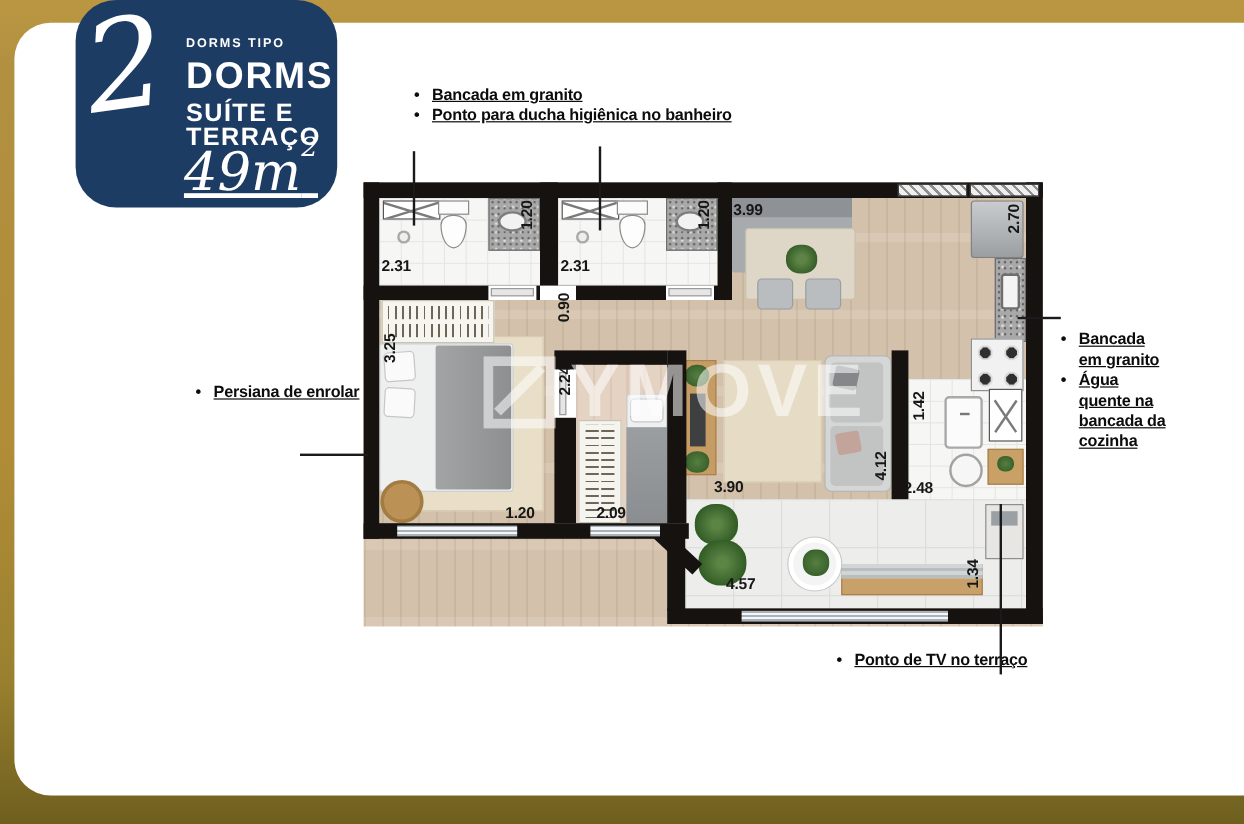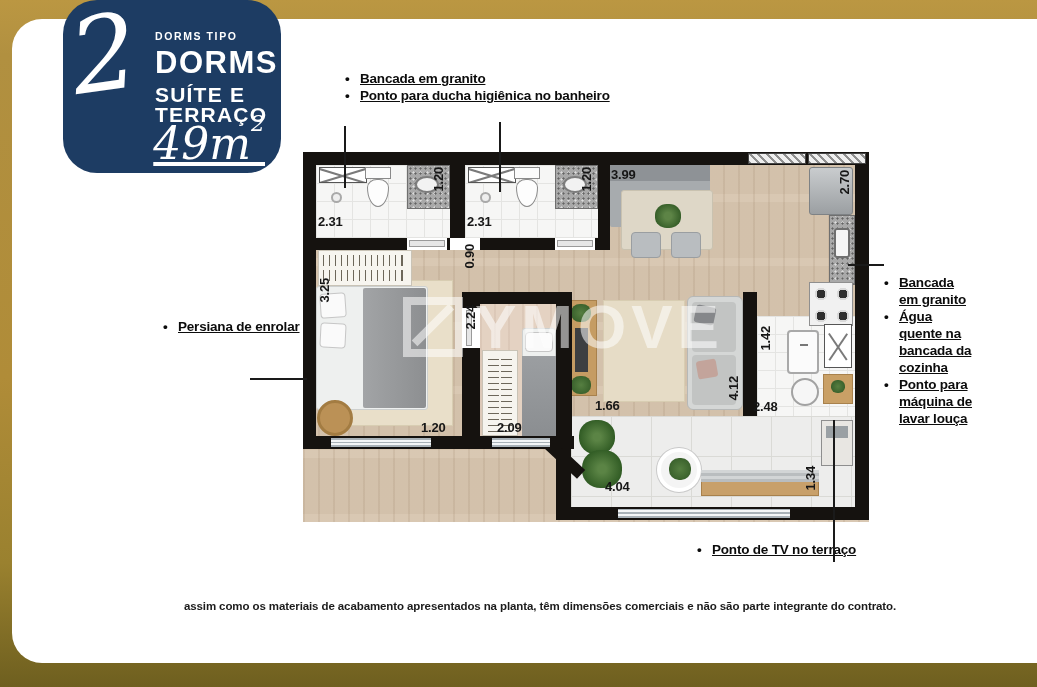--- a/index.html
+++ b/index.html
@@ -91,21 +91,20 @@
 </div>
 <div class="note note-left">
   <ul>
     <li>Persiana de enrolar</li>
   </ul>
 </div>
 <div class="note note-right">
   <ul>
     <li>Bancada em granito</li>
     <li>Água quente na bancada da cozinha</li>
-    <li>Ponto para máquina de lavar louça</li>
   </ul>
 </div>
 <div class="note note-bottom">
   <ul>
     <li>Ponto de TV no terraço</li>
   </ul>
 </div>
 
 <div class="lead" style="left:344px;top:126px;width:2px;height:62px;z-index:60;"></div>
 <div class="lead" style="left:499px;top:122px;width:2px;height:70px;z-index:60;"></div>
@@ -228,28 +227,27 @@
   <div class="dim v" style="left:128px;top:15px;">1.20</div>
   <div class="dim" style="left:164px;top:62px;">2.31</div>
   <div class="dim v" style="left:276px;top:15px;">1.20</div>
   <div class="dim" style="left:308px;top:15px;">3.99</div>
   <div class="dim v" style="left:534px;top:18px;">2.70</div>
   <div class="dim v" style="left:159px;top:92px;">0.90</div>
   <div class="dim v" style="left:14px;top:126px;">3.25</div>
   <div class="dim v" style="left:160px;top:153px;">2.24</div>
   <div class="dim" style="left:118px;top:268px;">1.20</div>
   <div class="dim" style="left:194px;top:268px;">2.09</div>
-  <div class="dim" style="left:292px;top:246px;">1.66</div>
+  <div class="dim" style="left:292px;top:246px;">3.90</div>
   <div class="dim v" style="left:423px;top:224px;">4.12</div>
   <div class="dim v" style="left:455px;top:174px;">1.42</div>
   <div class="dim" style="left:450px;top:247px;">2.48</div>
-  <div class="dim" style="left:302px;top:327px;">4.04</div>
+  <div class="dim" style="left:302px;top:327px;">4.57</div>
   <div class="dim v" style="left:500px;top:314px;">1.34</div>
 </div>
 
 <div class="wm">
   <div class="wm-logo"></div>
   <div class="wm-text">YMOVE</div>
 </div>
 
 <div class="disclaimer">
-  <div>assim como os materiais de acabamento apresentados na planta, têm dimensões comerciais e não são parte integrante do contrato.</div>
 </div>
 
 </body></html>

